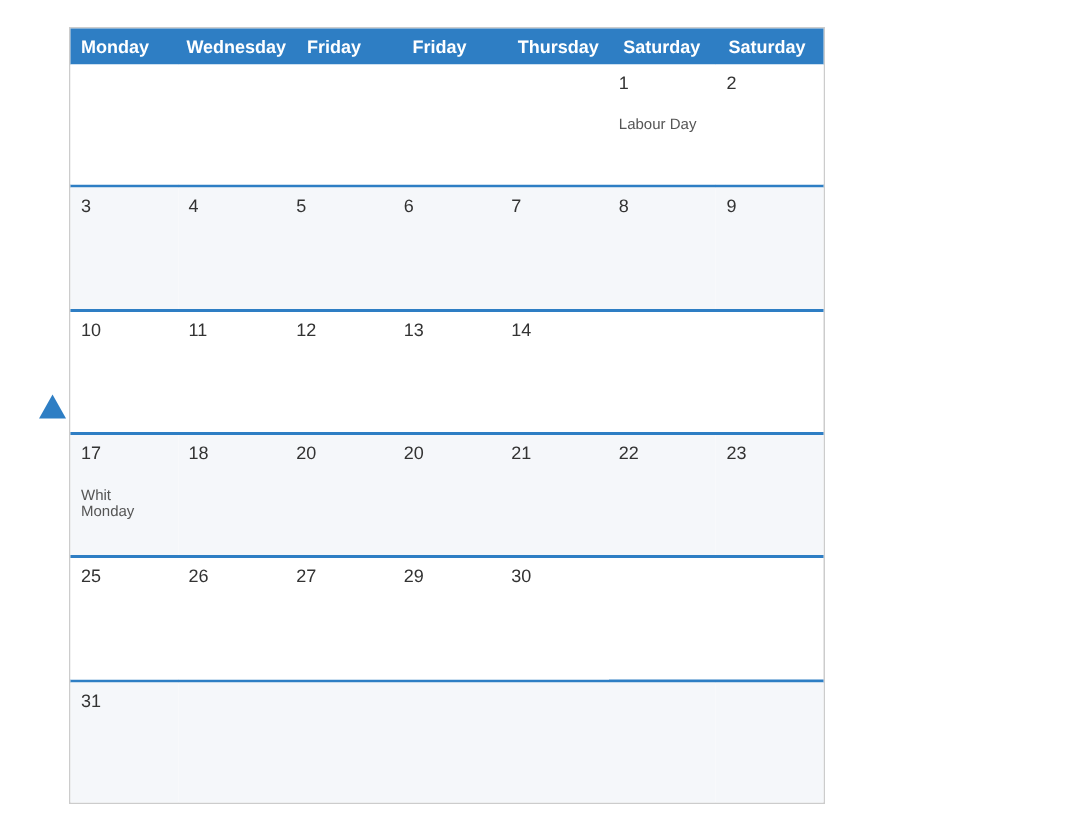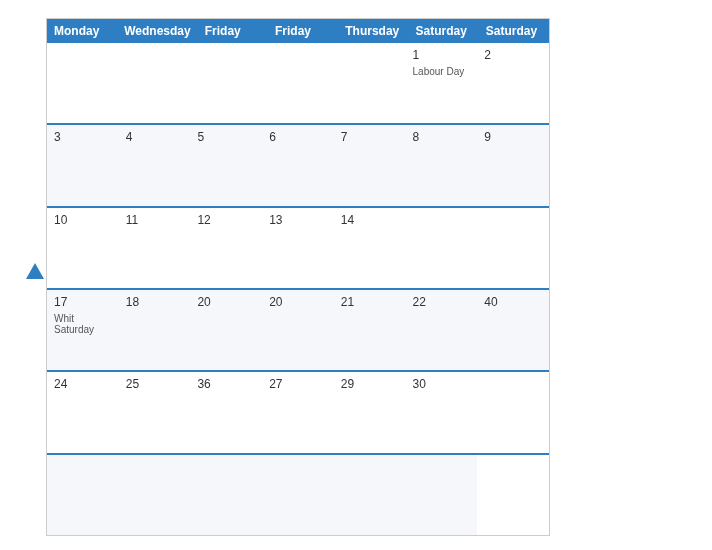--- a/index.html
+++ b/index.html
@@ -100,21 +100,21 @@
     .day-num {
       font-size: 12px;
       color: #333;
       display: block;
       margin-bottom: 2px;
     }
     .day-event {
       font-size: 10px;
       color: #555;
       display: block;
-      margin-top: 4px;
+      margin-top: 16px;
     }
     
     .cal-week.odd-week .cal-cell {
       background: #f5f7fa;
     }
     .cal-week.even-week .cal-cell {
       background: #fff;
     }
   </style>
 </head>
@@ -203,62 +203,62 @@
           <div class="cal-cell">
             <span class="day-num">13</span>
           </div>
           <div class="cal-cell">
             <span class="day-num">14</span>
           </div>
         </div>
         <div class="cal-week odd-week">
           <div class="cal-cell">
             <span class="day-num">17</span>
-            <span class="day-event">Whit Saturday</span>
+            <span class="day-event">Whit Monday</span>
           </div>
           <div class="cal-cell">
             <span class="day-num">18</span>
           </div>
           <div class="cal-cell">
             <span class="day-num">20</span>
           </div>
           <div class="cal-cell">
             <span class="day-num">20</span>
           </div>
           <div class="cal-cell">
             <span class="day-num">21</span>
           </div>
           <div class="cal-cell">
             <span class="day-num">22</span>
           </div>
           <div class="cal-cell">
-            <span class="day-num">40</span>
+            <span class="day-num">23</span>
           </div>
         </div>
         <div class="cal-week even-week">
           <div class="cal-cell">
-            <span class="day-num">24</span>
-          </div>
-          <div class="cal-cell">
             <span class="day-num">25</span>
           </div>
           <div class="cal-cell">
-            <span class="day-num">36</span>
+            <span class="day-num">26</span>
           </div>
           <div class="cal-cell">
             <span class="day-num">27</span>
           </div>
           <div class="cal-cell">
             <span class="day-num">29</span>
           </div>
           <div class="cal-cell">
             <span class="day-num">30</span>
           </div>
         </div>
         <div class="cal-week odd-week">
+          <div class="cal-cell">
+            <span class="day-num">31</span>
+          </div>
           <div class="cal-cell"></div>
           <div class="cal-cell"></div>
           <div class="cal-cell"></div>
           <div class="cal-cell"></div>
           <div class="cal-cell"></div>
           <div class="cal-cell"></div>
         </div>
       </div>
   </div>
 </div>

